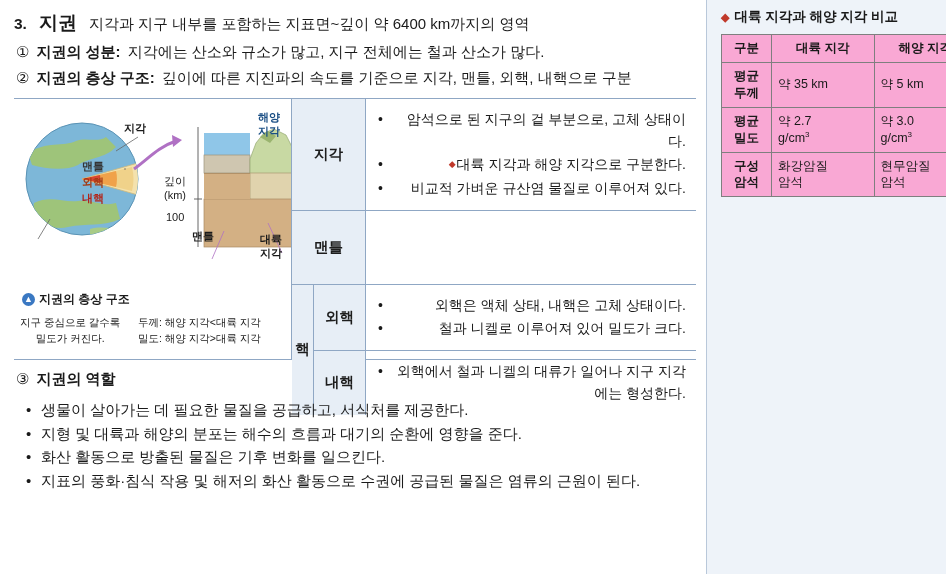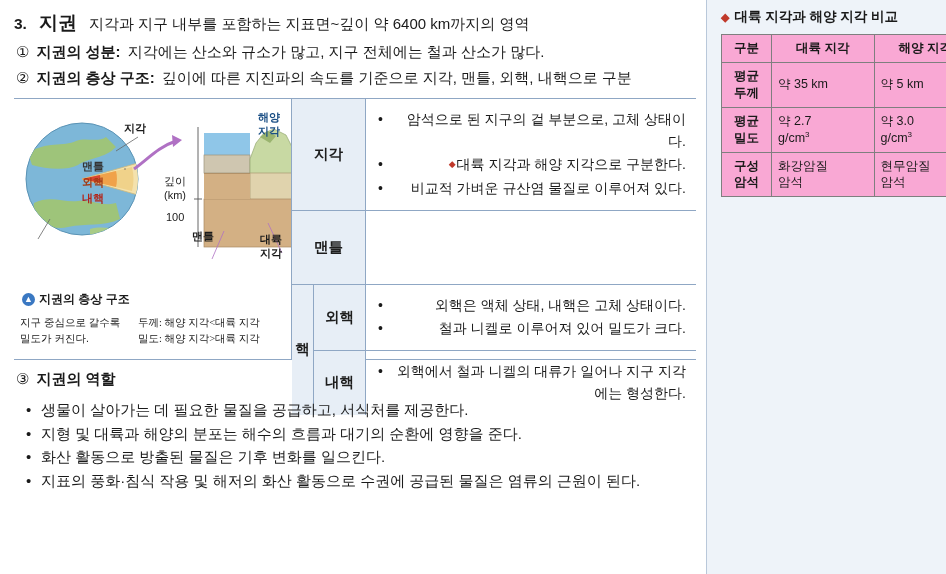--- a/index.html
+++ b/index.html
@@ -43,21 +43,21 @@
   .ocean-wrap { position:absolute; left:150px; top:4px; width:128px; height:200px; }
 
   .dlabel { position:absolute; font-size:11px; white-space:nowrap; }
   .dlabel.b { font-weight:bold; }
 
   .cap { position:absolute; left:8px; top:192px; font-size:12px; font-weight:bold; display:flex; align-items:center; gap:4px;}
   .cap .arrow {
     width:13px;height:13px;border-radius:50%;
     background:#3a78c2;color:#fff;font-size:9px;line-height:13px;text-align:center;
   }
-  .footnote { position:absolute; font-size:10.5px; line-height:1.5; }
+  .footnote { position:absolute; font-size:10.5px; line-height:1.5;text-align:center; }
 
   
   .ttable { flex:1; display:flex; flex-direction:column; }
   .trow { display:flex; border-bottom:1px solid #8fa7c4; }
   .trow:last-child { border-bottom:none; }
   .tlabel {
     width: 74px; background:#e7eef6; border-right:1px solid #8fa7c4;
     display:flex; align-items:center; justify-content:center;
     font-weight:bold; font-size:14.5px; color:#1d1d1d;
   }
@@ -191,21 +191,21 @@
         <div class="dlabel" style="left:152px; top:112px;">100</div>
 
         <div class="cap">
           <span class="arrow">▲</span>
           <span>지권의 층상 구조</span>
         </div>
 
         <div class="footnote" style="left:6px; top:216px;">
           지구 중심으로 갈수록<br>밀도가 커진다.
         </div>
-        <div class="footnote" style="left:124px; top:216px;font-family:Liberation Serif, serif;">
+        <div class="footnote" style="left:124px; top:216px;">
           <span>두께: 해양 지각&lt;대륙 지각</span><br>
           <span>밀도: 해양 지각&gt;대륙 지각</span>
         </div>
       </div>
 
       <div class="ttable">
 
         <div class="trow" style="flex:0 0 88px;">
           <div class="tlabel">지각</div>
           <div class="tcell">

